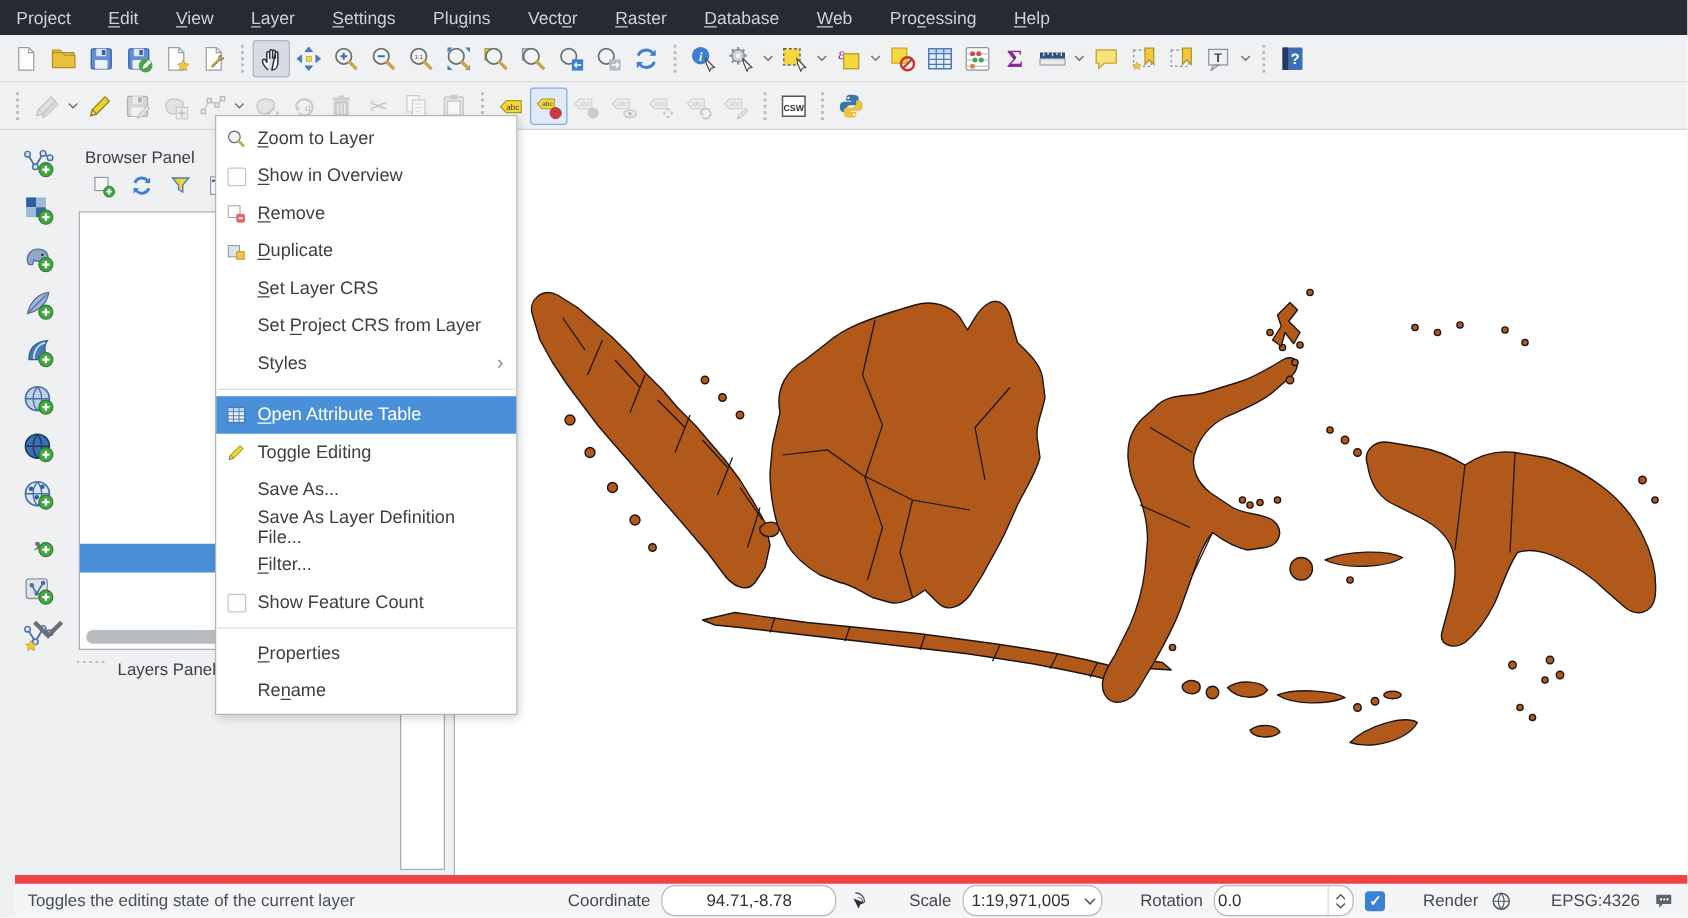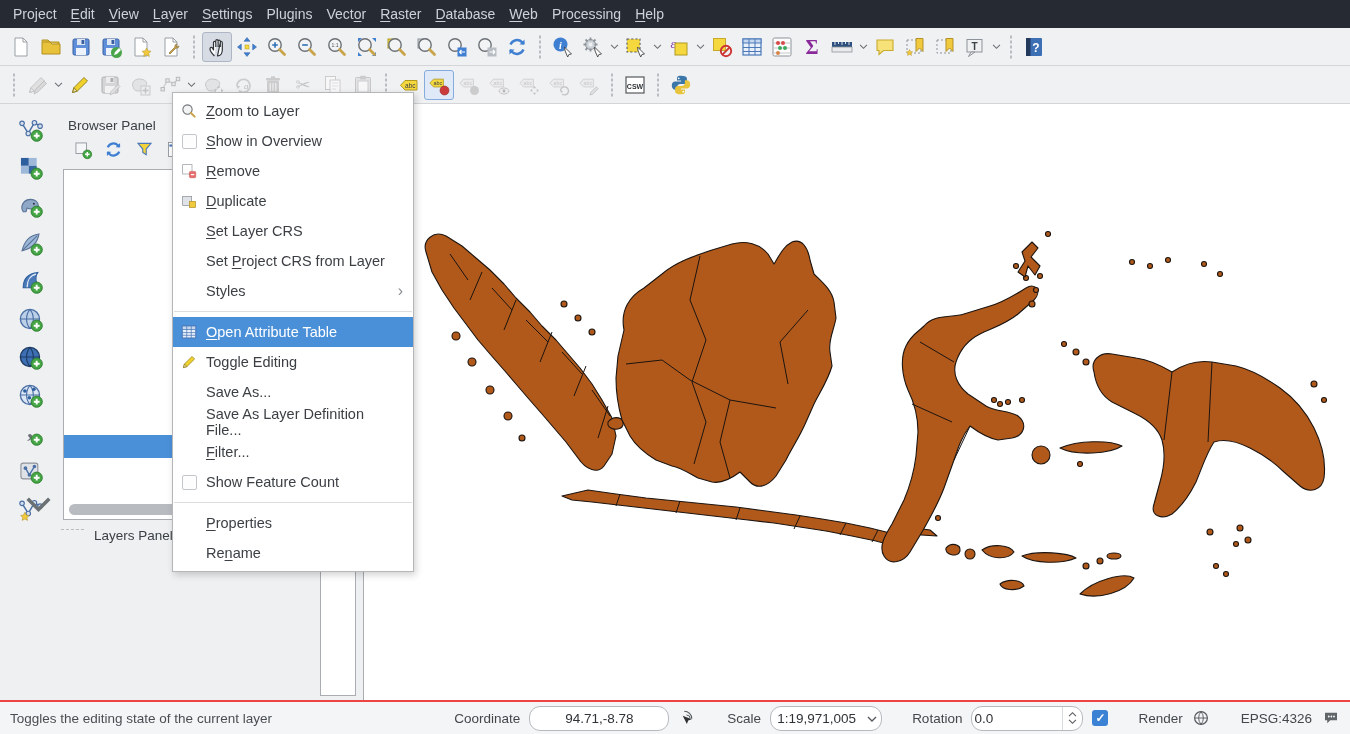--- a/index.html
+++ b/index.html
@@ -5,21 +5,21 @@
   * { box-sizing: border-box; }
   html,body { margin:0; padding:0; }
   body {
     width:1350px; height:734px; position:relative; overflow:hidden;
     background:#eef0f2; font-family:"Liberation Sans", sans-serif;
     -webkit-font-smoothing:antialiased;
   }
   u { text-decoration:underline; text-underline-offset:2px; }
 
   
-  .titlebar{height:28px;background:#262b33;display:flex;align-items:center;padding:0 13px;gap:14px;}
+  .titlebar{height:28px;background:#262b33;display:flex;align-items:center;padding:0 13px;gap:30px;}
   .menu-item{color:#ccd2d9;font-size:14px;cursor:default;white-space:nowrap;}
 
   
   .tbrow{height:38px;background:#f0f1f3;border-bottom:1px solid #d3d5d8;display:flex;align-items:center;padding:0 6px;}
   .tbrow2{height:38px;}
   .grip{width:10px;height:24px;margin:0 3px;background-image:radial-gradient(#b9bdc2 1px, transparent 1.2px);background-size:4px 5px;background-position:center;background-repeat:repeat-y;flex:none;}
   .tbtn{width:30px;height:30px;border-radius:3px;display:flex;align-items:center;justify-content:center;position:relative;flex:none;border:1px solid transparent;}
   .tbtn svg{width:24px;height:24px;display:block;}
   .tbtn.active{background:#d6dbe4;border:1px solid #aeb6c6;}
   .tbtn.checked{background:#dfe9f7;border:1px solid #86abdd;}
@@ -60,21 +60,21 @@
   .ctxmenu{position:absolute;left:172px;top:92px;width:242px;background:#fff;border:1px solid #b4b6b8;box-shadow:2px 3px 7px rgba(0,0,0,.18);padding:3px 0;z-index:50;}
   .mi{height:30px;display:flex;align-items:center;padding:0 10px 0 5px;font-size:14.5px;color:#3c4045;cursor:default;}
   .mi .ic{width:22px;height:20px;margin-right:6px;display:flex;align-items:center;justify-content:center;flex:none;}
   .mi .ic svg{width:18px;height:18px;}
   .mi.hl{background:var(--sel);color:#fff;text-align:center;}
   .mi .sub{margin-left:auto;color:#8a8f94;font-size:16px;line-height:1;}
   .msep{height:1px;background:#dcdddf;margin:5px 1px;}
   .mcheck{width:15px;height:15px;border:1px solid #c3c7cc;border-radius:2px;background:#fdfdfd;margin:0 3px;}
 
   
-  .statusbar{position:absolute;left:0;right:0;bottom:0;height:34px;background:#f4f5f6;border-top:2px solid #ef4444;display:flex;align-items:center;padding:0 10px;font-size:13.5px;color:#43474b;gap:9px;}
+  .statusbar{position:absolute;left:12px;right:0;bottom:0;height:34px;background:#f4f5f6;border-top:7px solid #ef4444;display:flex;align-items:center;padding:0 10px;font-size:13.5px;color:#43474b;gap:9px;}
   .sb-msg{flex:1;color:#4a4e52;}
   .sb-label{white-space:nowrap;margin-left:21px;}
   .sb-box{height:25px;background:#fff;border:1px solid #b6bac0;border-radius:11px;display:flex;align-items:center;font-size:13.5px;color:#2f3336;}
   .coord{width:140px;justify-content:center;}
   .scale{width:112px;padding:0 4px 0 6px;}
   .scale .chev{margin-left:auto;}
   .rot{width:112px;padding-left:2px;}
   .spincol{margin-left:auto;width:20px;height:100%;border-left:1px solid #d6d9dd;display:flex;flex-direction:column;align-items:center;justify-content:center;gap:2px;}
   .spincol svg{width:9px;height:6px;}
   .chev svg{width:10px;height:7px;}

